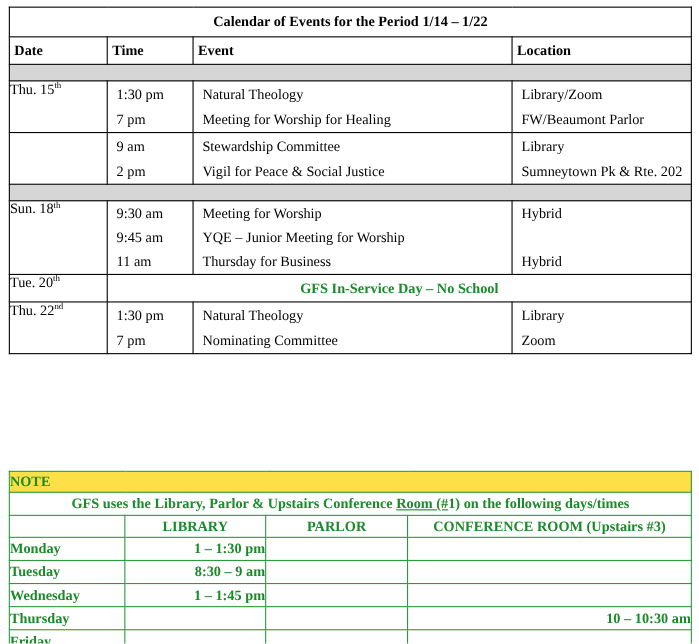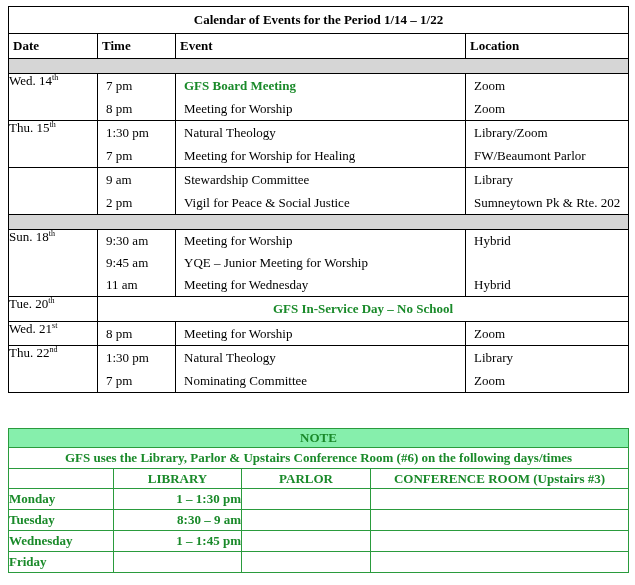--- a/index.html
+++ b/index.html
@@ -110,35 +110,35 @@
     font-weight: bold;
     font-size: 13.0px;
     vertical-align: middle;
   }
   .n-day  { width: 105px; }
   .n-lib  { width: 128px; }
   .n-par  { width: 129px; }
   .n-conf { width: 258px; }
 
   .note-title {
-    background: #86efac;
-    text-align: center;
+    background: #fde047;
     height: 18px;
     line-height: 18px;
     font-size: 13.5px;
   }
   .note-sub {
     background: #ffffff;
     text-align: center;
     height: 20px;
     line-height: 20px;
     font-size: 13.5px;
     white-space: nowrap;
   }
   .note-sub .ul {
+    text-decoration: underline;
   }
   .note-head {
     text-align: center;
     height: 19px;
     line-height: 19px;
     font-size: 13.0px;
     white-space: nowrap;
   }
   .note-row-label {
     text-align: left;
@@ -173,41 +173,20 @@
         <td class="head-cell">Date</td>
         <td class="head-cell">Time</td>
         <td class="head-cell">Event</td>
         <td class="head-cell">Location</td>
       </tr>
 
       <tr>
         <td class="spacer-cell" colspan="4"></td>
       </tr>
 
-      <tr>
-        <td class="datecell"><span>Wed. 14</span><sup>th</sup></td>
-        <td>
-            <div class="lines">
-          <div>7 pm</div>
-          <div>8 pm</div>
-        </div>
-          </td>
-        <td>
-            <div class="lines">
-          <div class="green">GFS Board Meeting</div>
-          <div>Meeting for Worship</div>
-        </div>
-          </td>
-        <td>
-            <div class="lines">
-          <div>Zoom</div>
-          <div>Zoom</div>
-        </div>
-          </td>
-      </tr>
 
       <tr>
         <td class="datecell"><span>Thu. 15</span><sup>th</sup></td>
         <td>
             <div class="lines">
           <div>1:30 pm</div>
           <div>7 pm</div>
         </div>
           </td>
         <td>
@@ -257,56 +236,38 @@
             <div class="lines tight">
           <div>9:30 am</div>
           <div>9:45 am</div>
           <div>11 am</div>
         </div>
           </td>
         <td>
             <div class="lines tight">
           <div>Meeting for Worship</div>
           <div>YQE – Junior Meeting for Worship</div>
-          <div>Meeting for Wednesday</div>
+          <div>Thursday for Business</div>
         </div>
           </td>
         <td>
             <div class="lines tight">
           <div>Hybrid</div>
           <div></div>
           <div>Hybrid</div>
         </div>
           </td>
       </tr>
 
 
       <tr>
         <td class="datecell"><span>Tue. 20</span><sup>th</sup></td>
         <td class="noschool" colspan="3">GFS In-Service Day – No School</td>
       </tr>
 
-      <tr>
-        <td class="datecell"><span>Wed. 21</span><sup>st</sup></td>
-        <td>
-            <div class="lines">
-          <div>8 pm</div>
-        </div>
-          </td>
-        <td>
-            <div class="lines">
-          <div>Meeting for Worship</div>
-        </div>
-          </td>
-        <td>
-            <div class="lines">
-          <div>Zoom</div>
-        </div>
-          </td>
-      </tr>
 
       <tr>
         <td class="datecell"><span>Thu. 22</span><sup>nd</sup></td>
         <td>
             <div class="lines">
           <div>1:30 pm</div>
           <div>7 pm</div>
         </div>
           </td>
         <td>
@@ -330,21 +291,21 @@
       <col class="n-day">
         <col class="n-lib">
         <col class="n-par">
         <col class="n-conf">
     </colgroup>
     <tbody>
       <tr>
         <td class="note-title" colspan="4">NOTE</td>
       </tr>
       <tr>
-        <td class="note-sub" colspan="4"><span>GFS uses the Library, Parlor &amp; Upstairs Conference </span><span class="ul">Room (#</span><span>6) on the following days/times</span></td>
+        <td class="note-sub" colspan="4"><span>GFS uses the Library, Parlor &amp; Upstairs Conference </span><span class="ul">Room (#</span><span>1) on the following days/times</span></td>
       </tr>
       <tr>
         <td class="note-head"></td>
         <td class="note-head">LIBRARY</td>
         <td class="note-head">PARLOR</td>
         <td class="note-head">CONFERENCE ROOM (Upstairs #3)</td>
       </tr>
 
       <tr>
         <td class="note-row-label">Monday</td>
@@ -358,20 +319,26 @@
         <td class="note-row-val"></td>
         <td class="note-row-val"></td>
       </tr>
       <tr>
         <td class="note-row-label">Wednesday</td>
         <td class="note-row-val">1 – 1:45 pm</td>
         <td class="note-row-val"></td>
         <td class="note-row-val"></td>
       </tr>
       <tr>
+        <td class="note-row-label">Thursday</td>
+        <td class="note-row-val"></td>
+        <td class="note-row-val"></td>
+        <td class="note-row-val">10 – 10:30 am</td>
+      </tr>
+      <tr>
         <td class="note-row-label">Friday</td>
         <td class="note-row-val"></td>
         <td class="note-row-val"></td>
         <td class="note-row-val"></td>
       </tr>
     </tbody>
   </table>
 
 </div>
 

